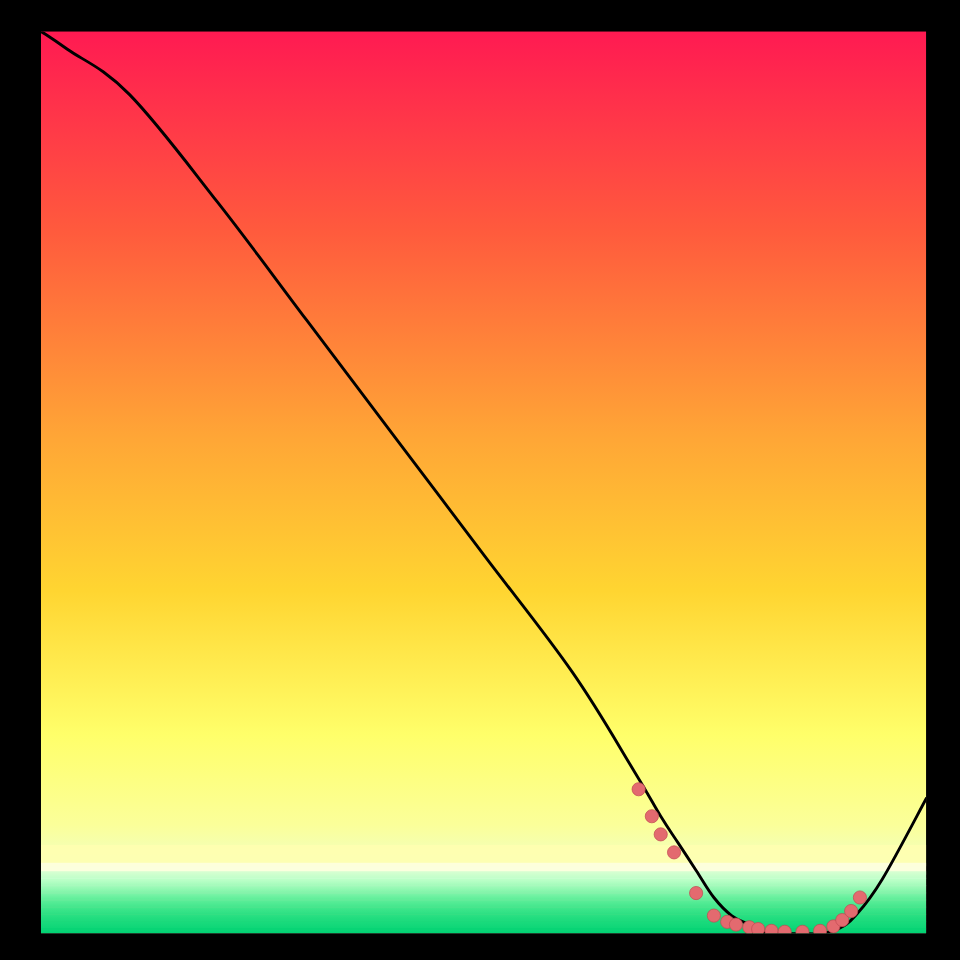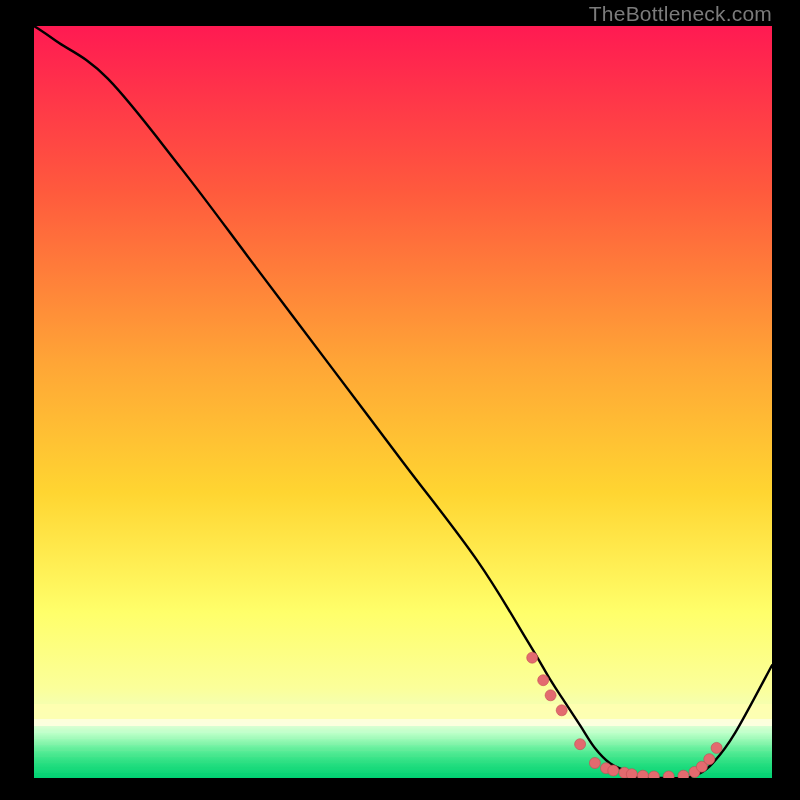--- a/index.html
+++ b/index.html
@@ -36,21 +36,20 @@
     font-size: 21px;
     letter-spacing: 0.2px;
     font-weight: 500;
   }
   svg { display: block; }
 </style>
 </head>
 <body>
 
 <div class="frame">
-  <div class="attribution">TheBottleneck.com</div>
 
   <div class="plot">
     <svg id="svg" width="738" height="752" viewBox="0 0 738 752">
       <defs>
 
         <linearGradient id="bg-grad" x1="0" y1="0" x2="0" y2="1">
           <stop id="g0" offset="0%" stop-color="#ff1a52"></stop>
           <stop id="g1" offset="22%" stop-color="#ff5a3d"></stop>
           <stop id="g2" offset="45%" stop-color="#ffa636"></stop>
           <stop id="g3" offset="62%" stop-color="#ffd531"></stop>

